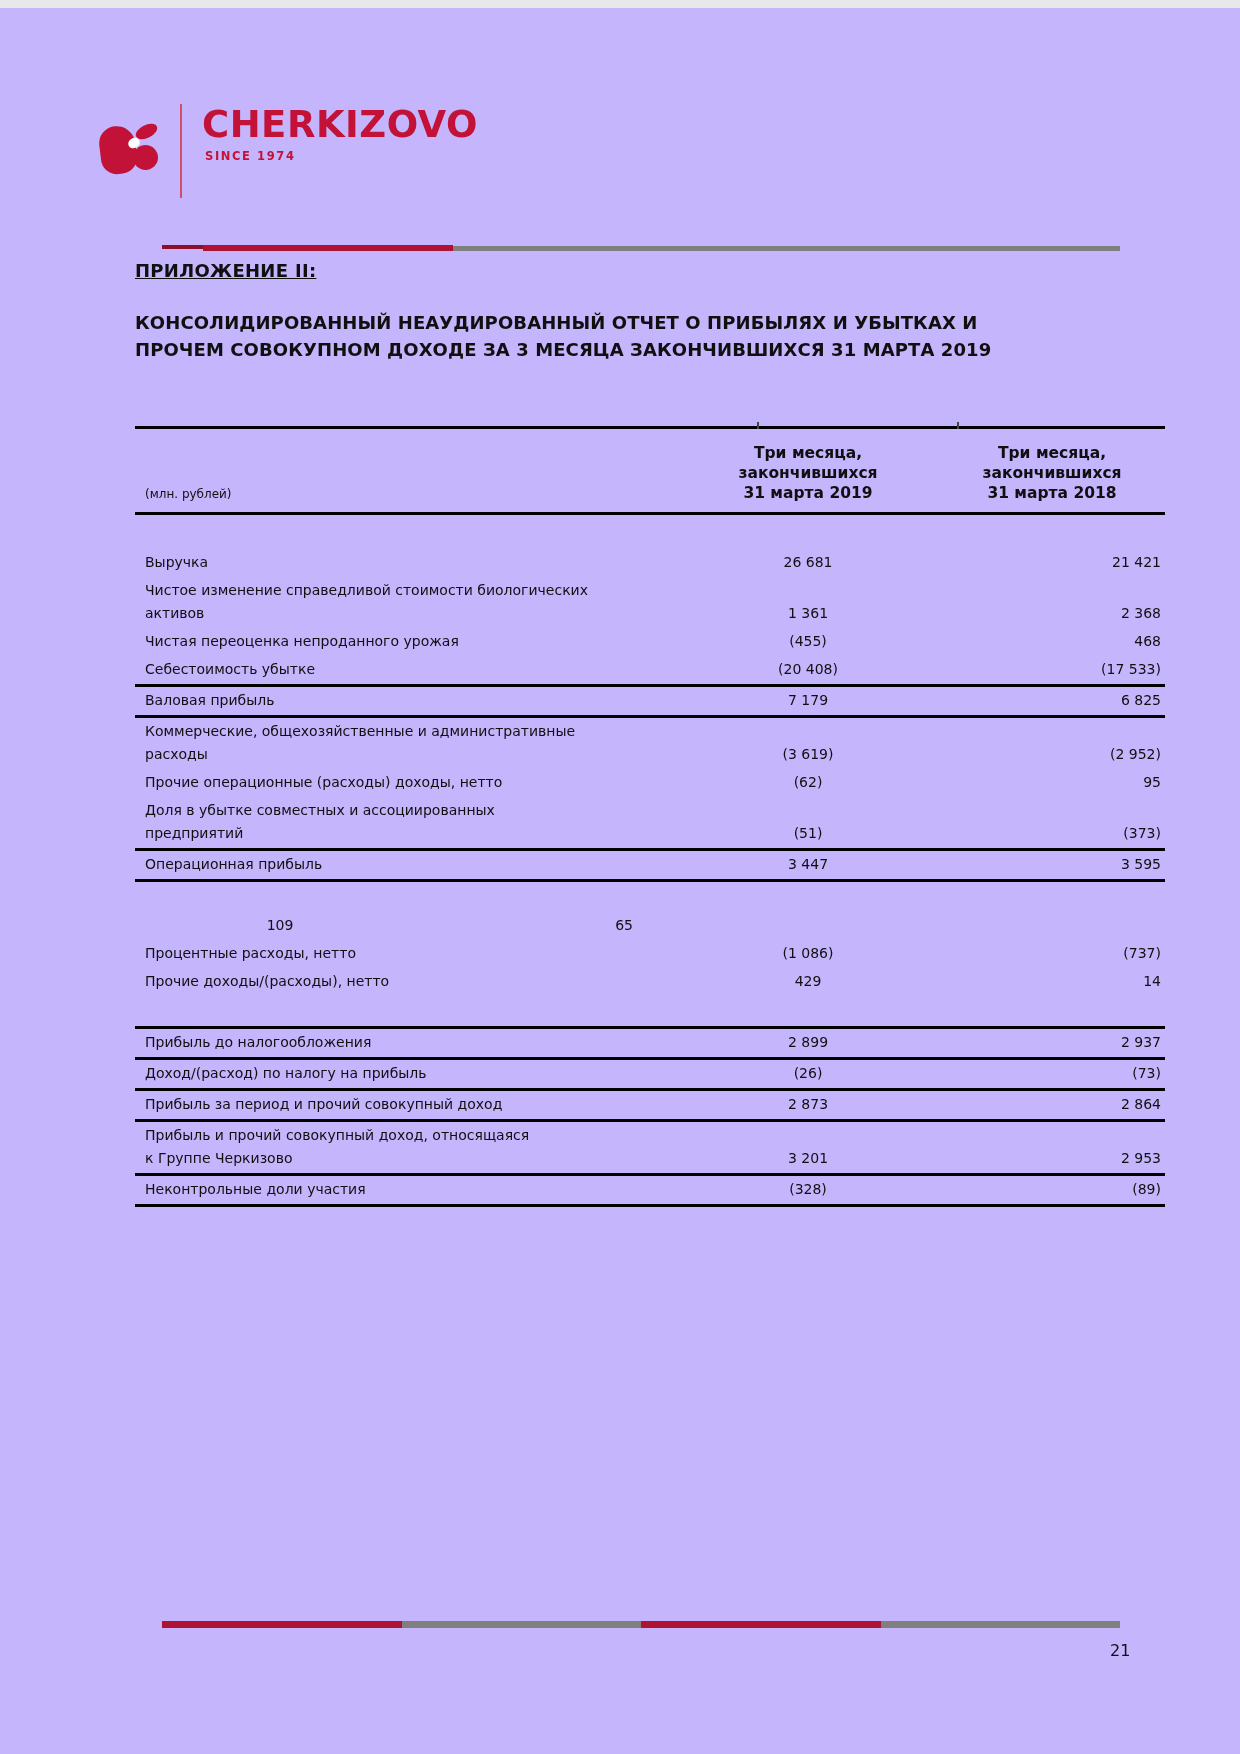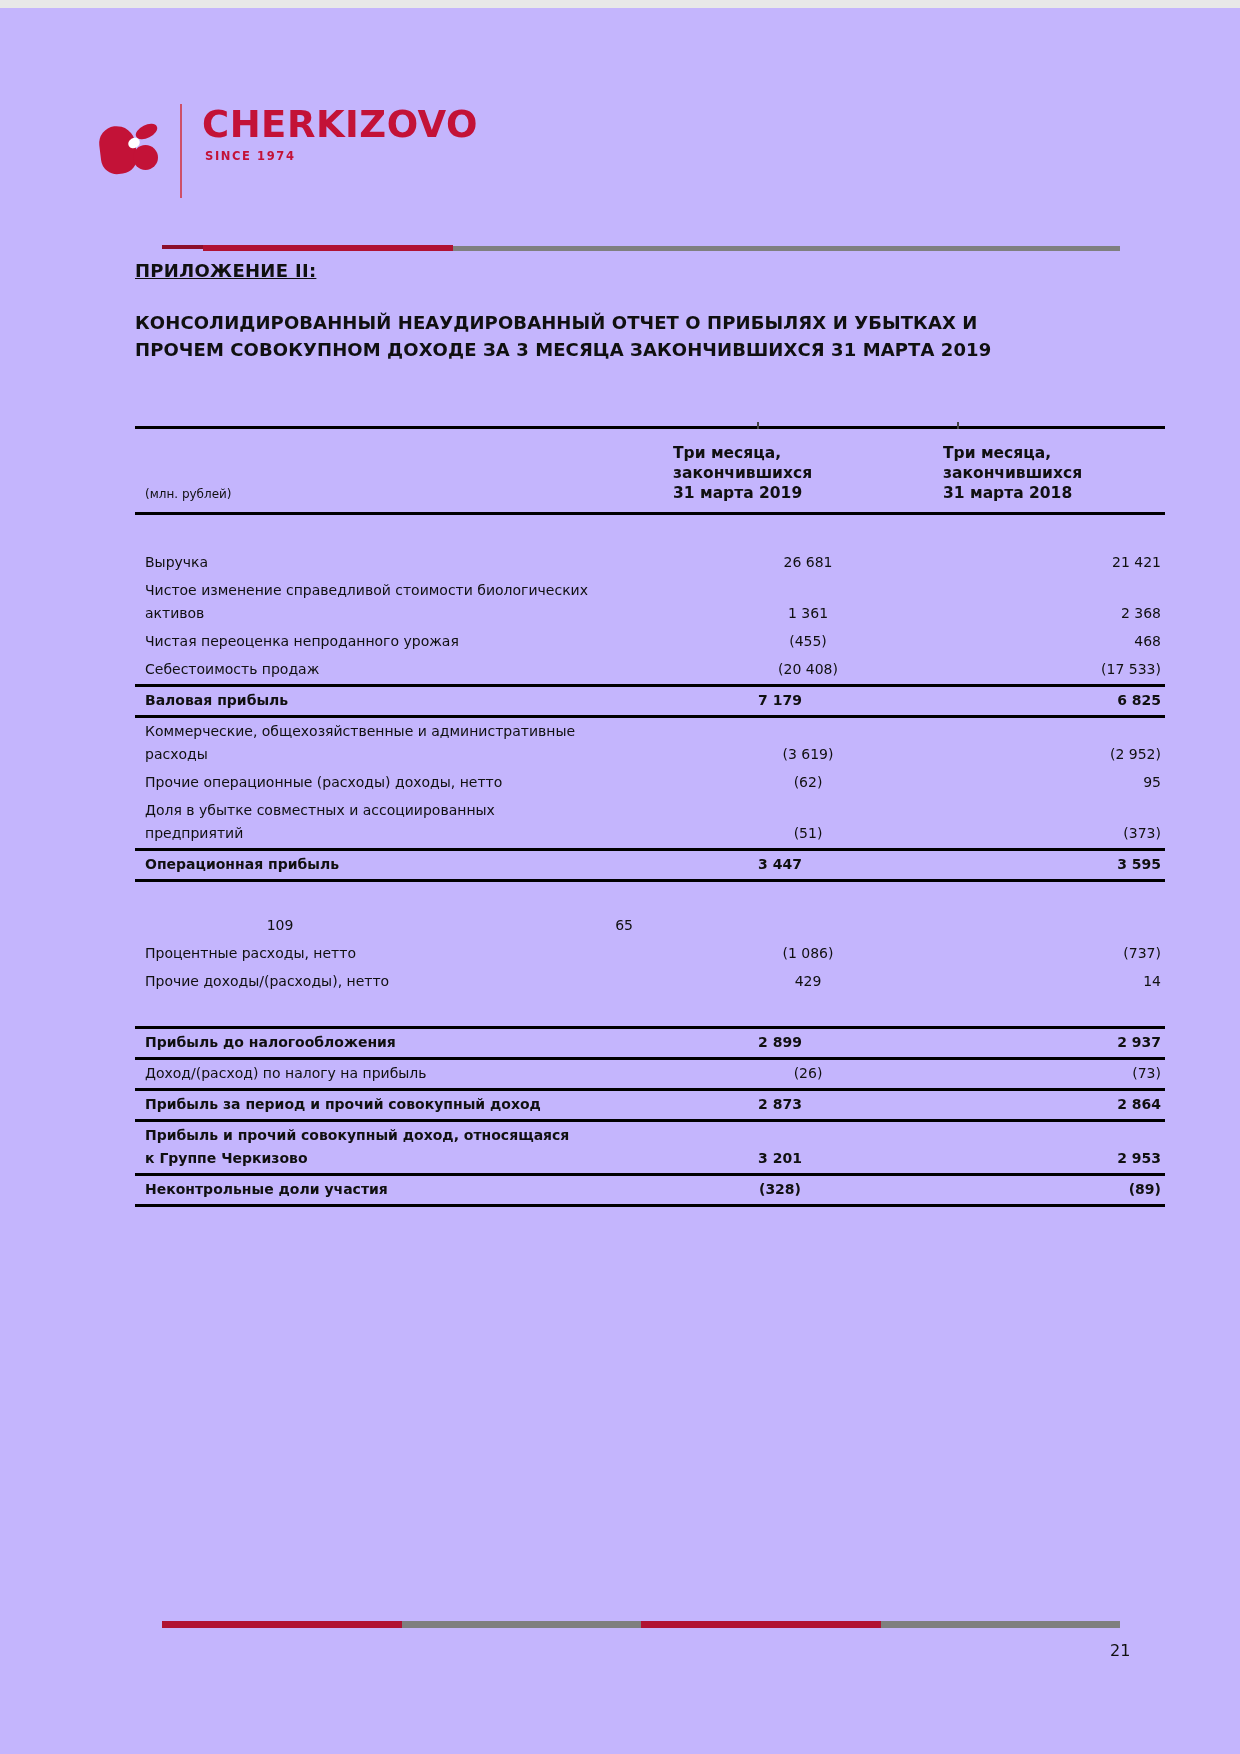--- a/index.html
+++ b/index.html
@@ -41,30 +41,30 @@
   .appendix-title{position:absolute;left:135px;top:252px;font-size:18px;font-weight:700;text-decoration:underline;letter-spacing:.3px;}
   .doc-heading{position:absolute;left:135px;top:301px;width:940px;font-size:18px;font-weight:700;line-height:27px;white-space:pre-line;letter-spacing:.1px;}
 
   
   .fin-table{position:absolute;left:135px;top:418px;width:1030px;}
   .thead{display:flex;align-items:flex-end;border-top:3px solid #000;border-bottom:3px solid #000;padding:14px 4px 9px 10px;position:relative;}
   .thead .tick{position:absolute;top:-7px;width:2px;height:7px;background:#444;}
   .thead .tick.t1{left:622px;}
   .thead .tick.t2{left:822px;}
   .h-label{flex:1;font-size:12px;font-weight:400;padding-bottom:2px;}
-  .h-col{width:270px;text-align:left;font-size:15.5px;font-weight:700;line-height:20px;white-space:pre-line;}
+  .h-col{width:270px;text-align:center;font-size:15.5px;font-weight:700;line-height:20px;white-space:pre-line;}
   .h-col.c2{width:218px;}
 
   .tbody{padding-bottom:0;}
   .row{display:flex;align-items:flex-end;padding:2px 4px 3px 10px;font-size:14px;line-height:23px;}
   .row:first-child{margin-top:34px;}
   .row .lbl{flex:1;white-space:pre-line;padding-right:8px;}
   .row .v1{width:270px;text-align:center;white-space:nowrap;}
   .row .v2{width:218px;text-align:right;white-space:nowrap;}
-  .row.bold{font-weight:700;gap:28px;}
+  .row.bold{font-weight:400;}
   .row.rb{border-bottom:3px solid #000;}
   .row.rt{border-top:3px solid #000;}
   .row.gap{margin-top:30px;}
 
   .page-number{position:absolute;left:1110px;top:1633px;width:50px;text-align:left;font-size:16px;}
 </style>
 </head>
 <body>
 
 <div class="page">
@@ -116,21 +116,21 @@
 активов</div>
     <div class="v1">1 361</div>
     <div class="v2">2 368</div>
   </div>
         <div class="row">
     <div class="lbl">Чистая переоценка непроданного урожая</div>
     <div class="v1">(455)</div>
     <div class="v2">468</div>
   </div>
         <div class="row rb">
-    <div class="lbl">Себестоимость продаж</div>
+    <div class="lbl">Себестоимость убытке</div>
     <div class="v1">(20 408)</div>
     <div class="v2">(17 533)</div>
   </div>
         <div class="row bold rb">
     <div class="lbl">Валовая прибыль</div>
     <div class="v1">7 179</div>
     <div class="v2">6 825</div>
   </div>
         <div class="row">
     <div class="lbl">Коммерческие, общехозяйственные и административные

